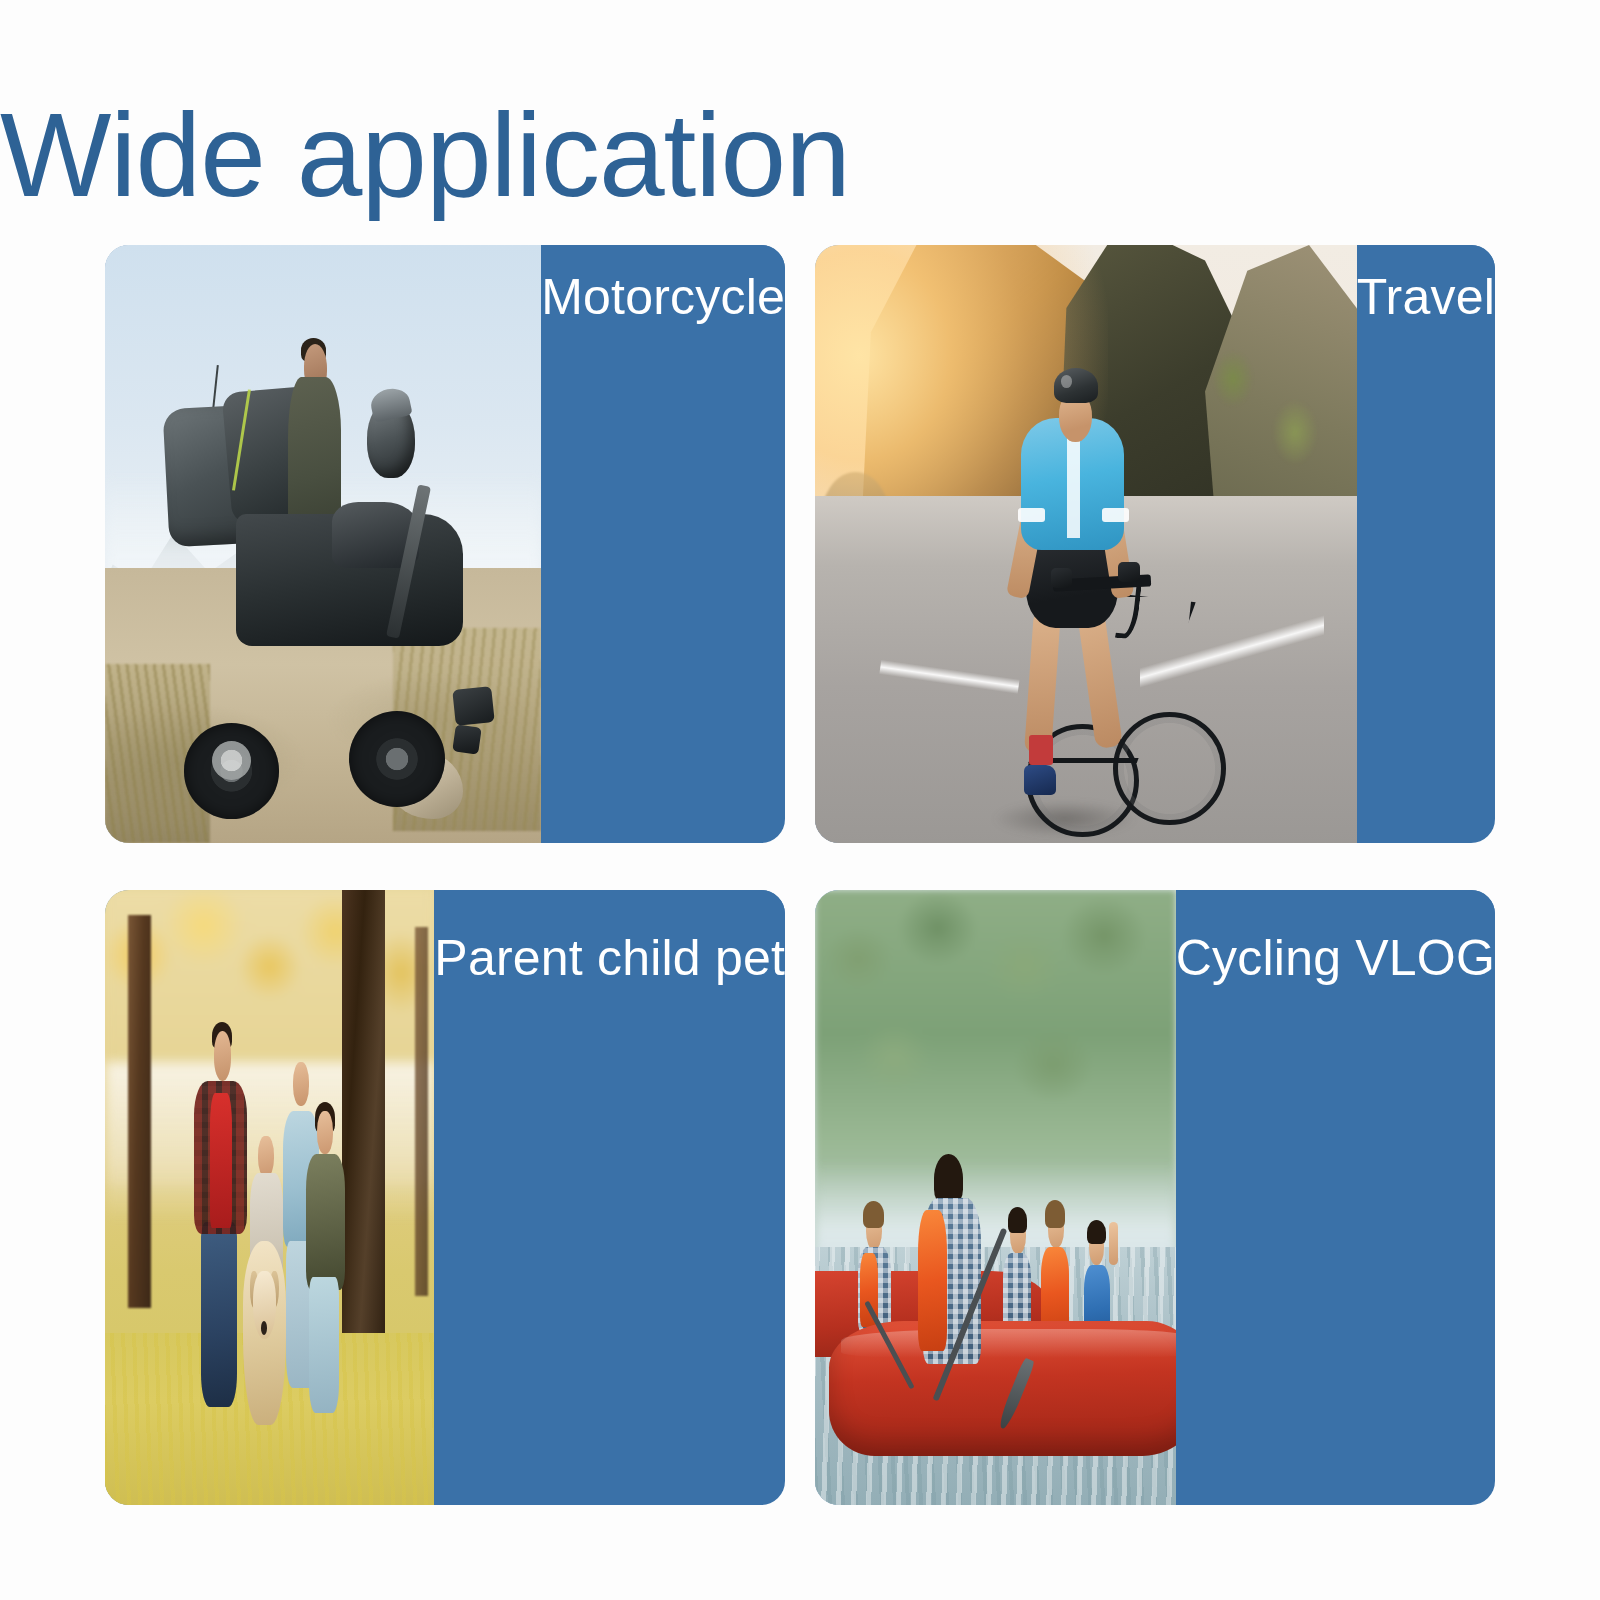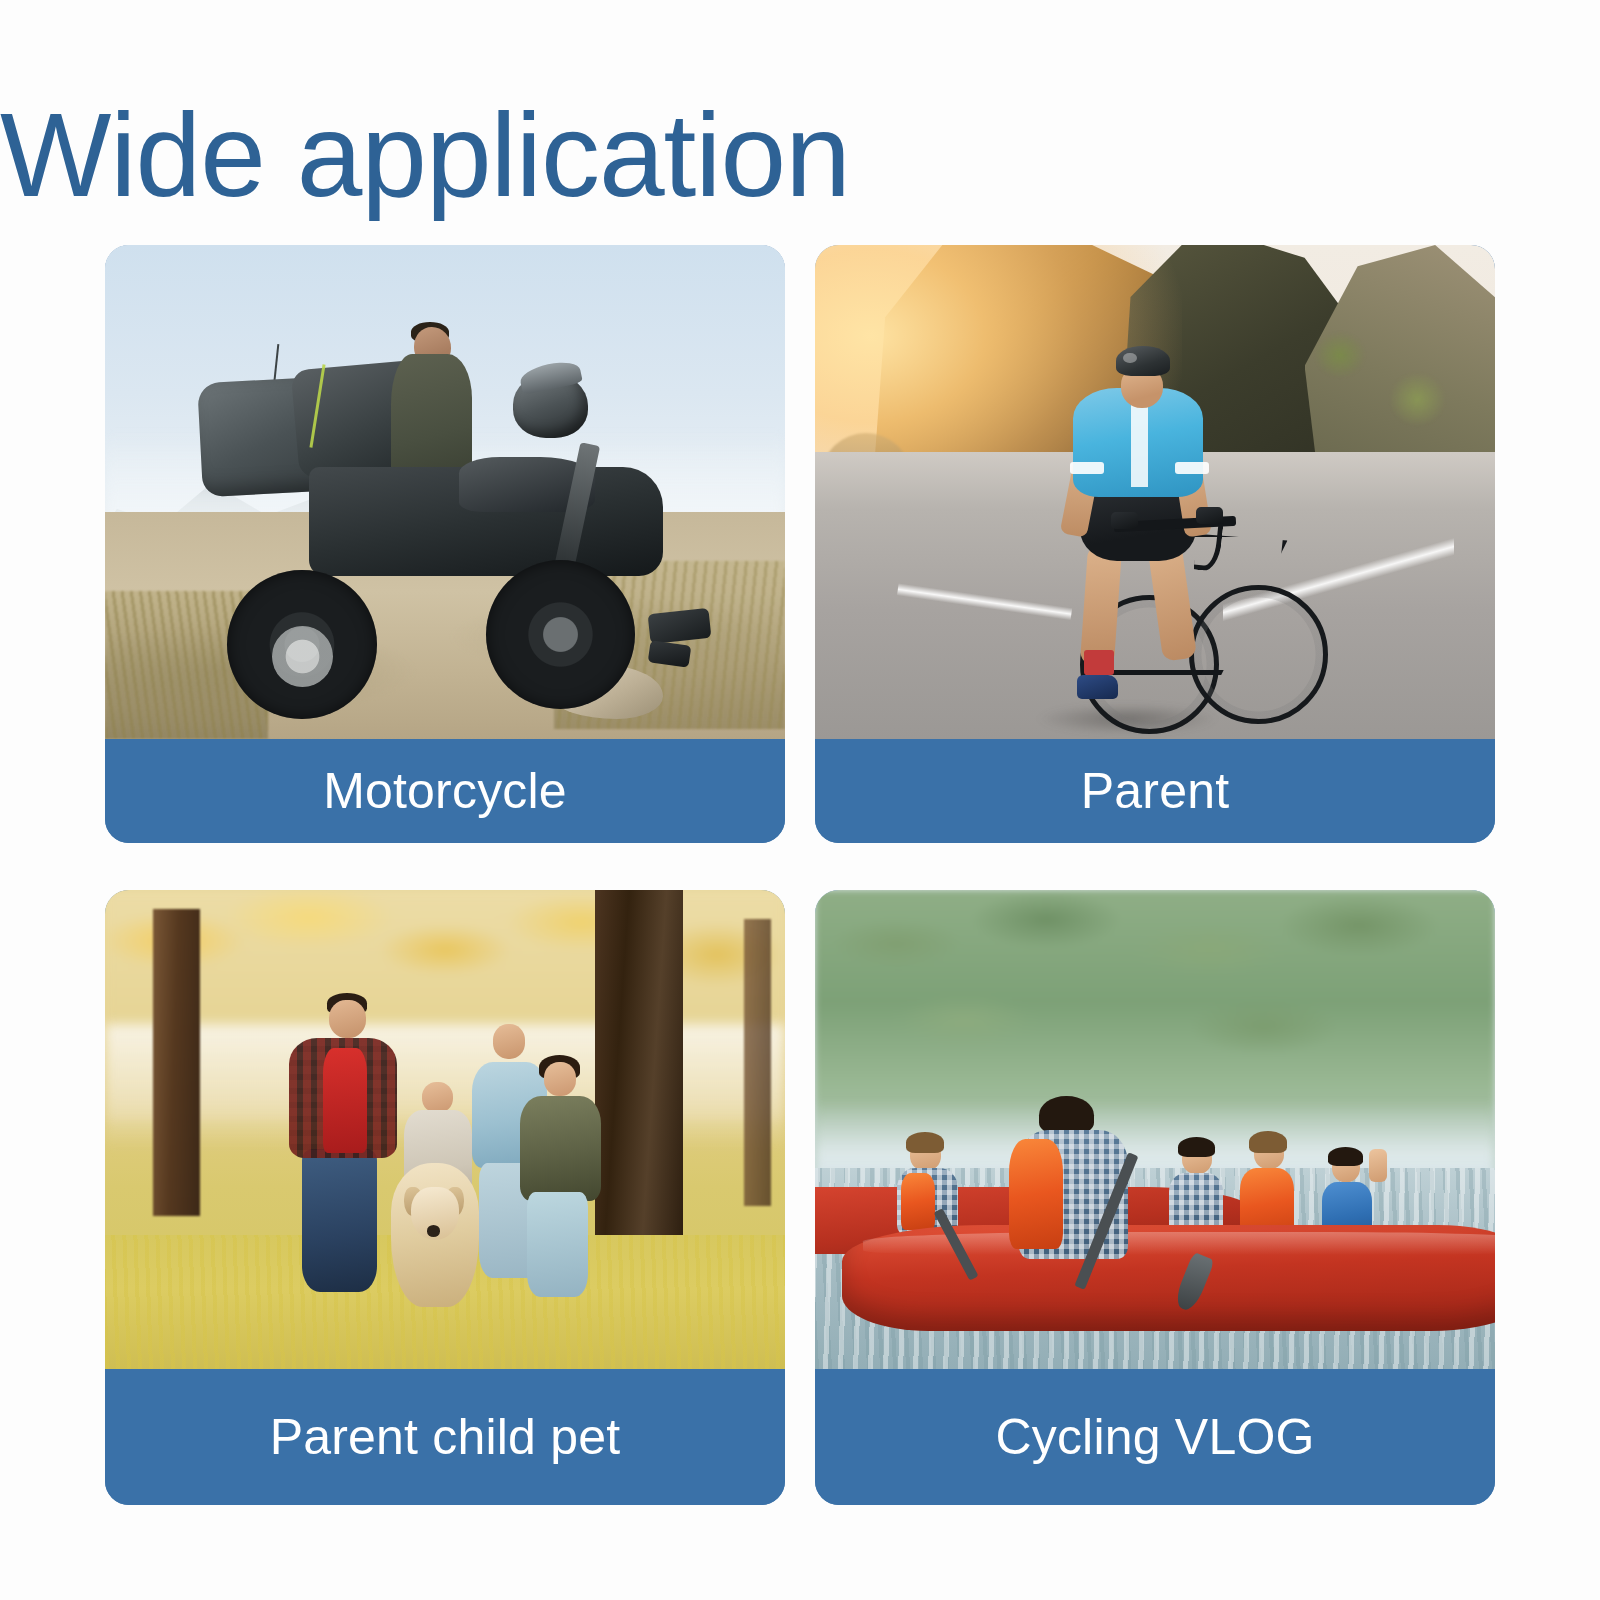--- a/index.html
+++ b/index.html
@@ -49,21 +49,21 @@
     column-gap: 30px;
     row-gap: 47px;
   }
 
   .card {
     position: relative;
     border-radius: 24px;
     overflow: hidden;
     background: #3a71a8;
     display: flex;
-    flex-direction: column;
+    flex-direction: row;
   }
 
   .card .photo {
     position: relative;
     flex: 1 1 auto;
     overflow: hidden;
   }
 
   .card .caption {
     flex: 0 0 auto;
@@ -619,21 +619,21 @@
         <div class="jersey-stripe"></div>
         <div class="jersey-cuff l"></div>
         <div class="jersey-cuff r"></div>
         <div class="bar"></div>
         <div class="drop"></div>
         <div class="glove l"></div>
         <div class="glove r"></div>
         <div class="head"></div>
         <div class="helmet-c"></div>
       </div>
-      <div class="caption">Parent</div>
+      <div class="caption">Travel</div>
     </div>
 
     <div class="card tall">
       <div class="photo ph-family">
         <div class="canopy"></div>
         <div class="bg-haze"></div>
         <div class="trunk t1"></div>
         <div class="trunk t2"></div>
         <div class="trunk t3"></div>
         <div class="grass"></div>

